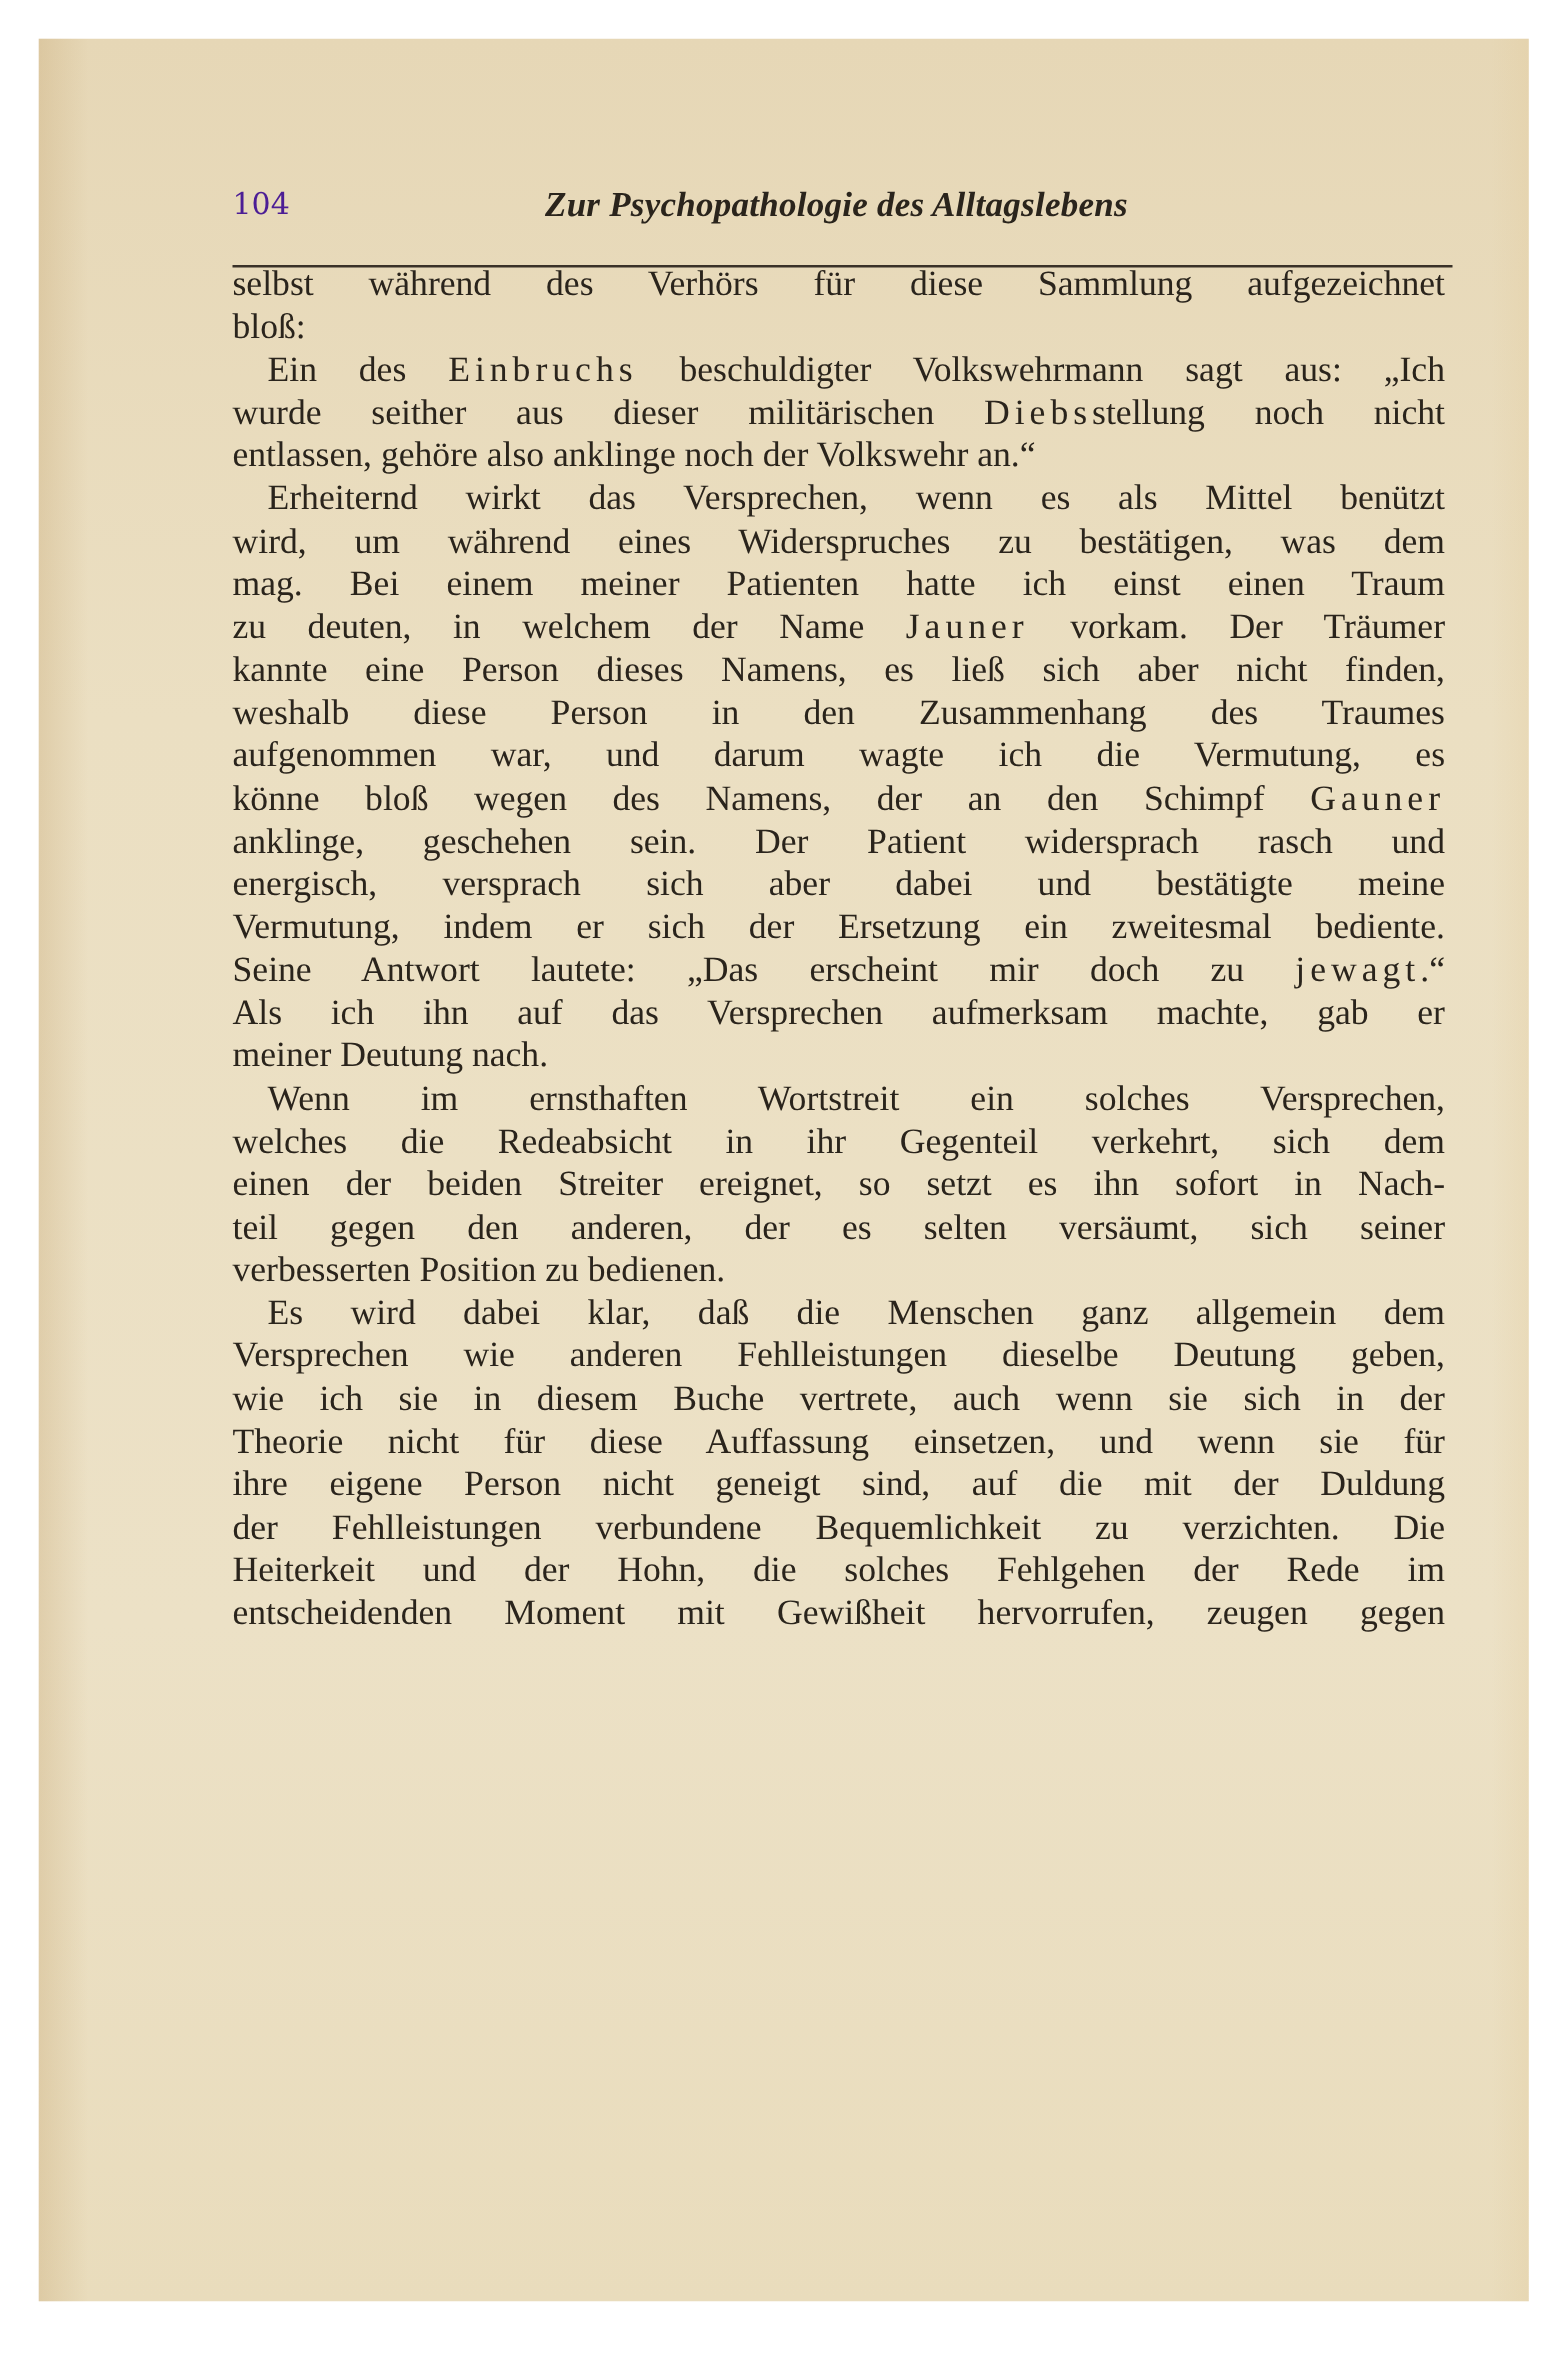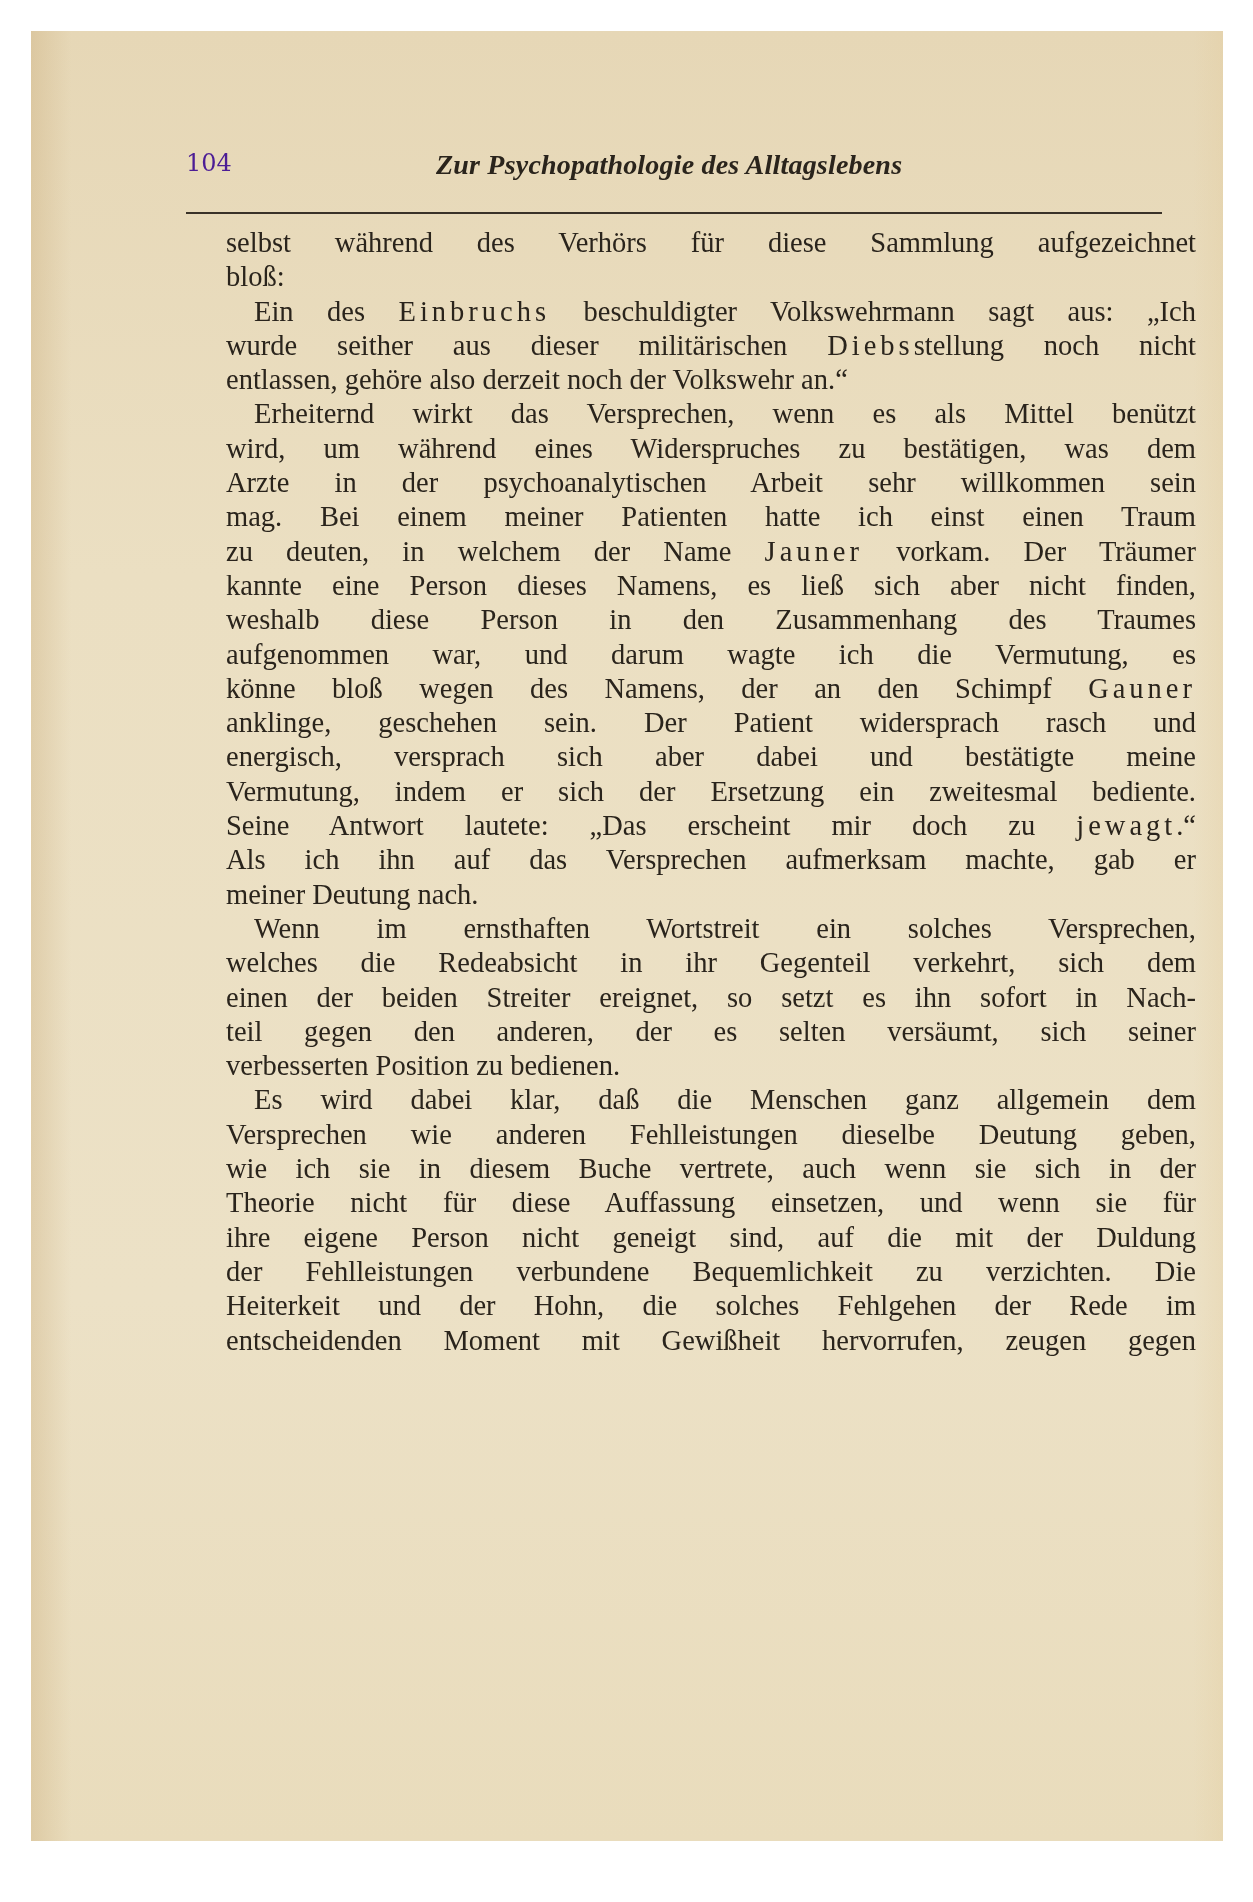--- a/index.html
+++ b/index.html
@@ -54,27 +54,26 @@
       position: absolute;
       left: 186px;
       top: 212px;
       width: 976px;
       height: 2px;
       background: #3a3228;
     }
     .body-text {
       position: absolute;
       left: 186px;
-      top: 226px;
+      top: 211px;
       width: 970px;
       font-family: "Liberation Serif", serif;
       font-size: 28.5px;
       line-height: 34.3px;
       color: #2a241c;
-      margin-left: 40px;
     }
     .line {
       display: block;
       white-space: nowrap;
       text-align: justify;
       text-align-last: justify;
       height: 34.3px;
     }
     .line.last {
       text-align-last: left;
@@ -96,24 +95,23 @@
   <span class="page-number">104</span>
   <span class="running-head">Zur Psychopathologie des Alltagslebens</span>
 </div>
 <div class="header-rule"></div>
 
 <div class="body-text" id="body-text">
     <span class="line">selbst während des Verhörs für diese Sammlung aufgezeichnet</span>
     <span class="line last">bloß:</span>
     <span class="line indent">Ein des <span class="spaced">Einbruchs</span> beschuldigter Volkswehrmann sagt aus: „Ich</span>
     <span class="line">wurde seither aus dieser militärischen <span class="spaced">Diebs</span>stellung noch nicht</span>
-    <span class="line last">entlassen, gehöre also derzeit noch der Volkswehr an.“</span>
+    <span class="line last">entlassen, gehöre also anklinge noch der Volkswehr an.“</span>
     <span class="line indent">Erheiternd wirkt das Versprechen, wenn es als Mittel benützt</span>
     <span class="line">wird, um während eines Widerspruches zu bestätigen, was dem</span>
-    <span class="line">Arzte in der psychoanalytischen Arbeit sehr willkommen sein</span>
     <span class="line">mag. Bei einem meiner Patienten hatte ich einst einen Traum</span>
     <span class="line">zu deuten, in welchem der Name <span class="spaced">Jauner</span> vorkam. Der Träumer</span>
     <span class="line">kannte eine Person dieses Namens, es ließ sich aber nicht finden,</span>
     <span class="line">weshalb diese Person in den Zusammenhang des Traumes</span>
     <span class="line">aufgenommen war, und darum wagte ich die Vermutung, es</span>
     <span class="line">könne bloß wegen des Namens, der an den Schimpf <span class="spaced">Gauner</span></span>
     <span class="line">anklinge, geschehen sein. Der Patient widersprach rasch und</span>
     <span class="line">energisch, versprach sich aber dabei und bestätigte meine</span>
     <span class="line">Vermutung, indem er sich der Ersetzung ein zweitesmal bediente.</span>
     <span class="line">Seine Antwort lautete: „Das erscheint mir doch zu <span class="spaced">jewagt</span>.“</span>

